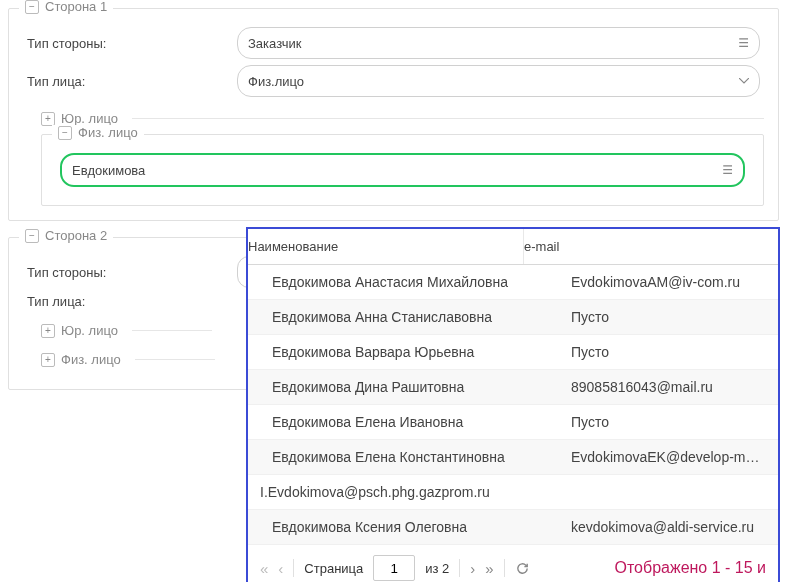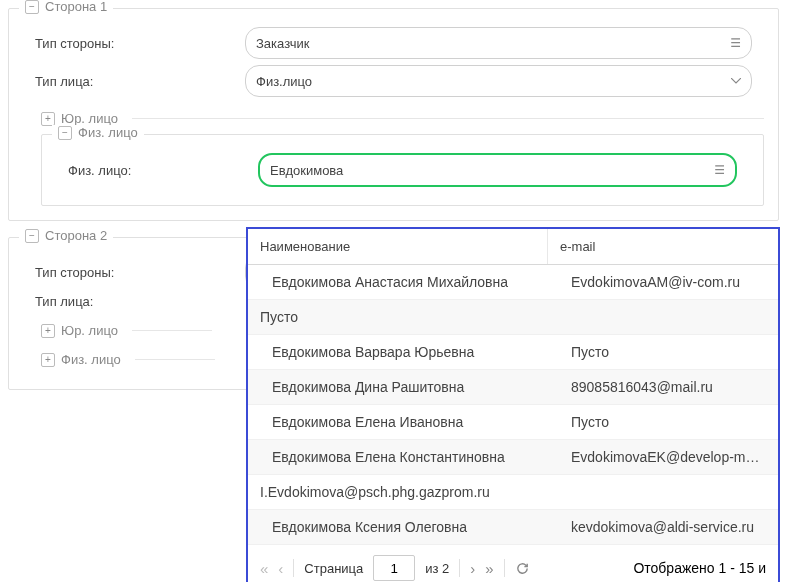--- a/index.html
+++ b/index.html
@@ -1,44 +1,44 @@
 <!DOCTYPE html>
 <html><head>
 <meta charset="utf-8">
 <style>
 html,body{margin:0;padding:0;font-family:Arial,Helvetica,sans-serif;font-size:13px;color:#333;background:#fff}
 .wrap{width:787px;height:582px;position:relative;padding:8px 8px 0 8px;box-sizing:border-box}
 .fieldset{border:1px solid #e0e0e0;border-radius:2px;margin:0 0 16px 0;padding:12px 14px 14px 14px;position:relative}
 .legend{position:absolute;top:-10px;left:10px;background:#fff;padding:0 6px;color:#888;display:flex;align-items:center;gap:6px;font-size:13px}
 .collapse-icon{width:12px;height:12px;border:1px solid #bbb;border-radius:2px;display:inline-flex;align-items:center;justify-content:center;font-size:10px;color:#888;line-height:1}
-.form-row{display:flex;align-items:center;margin:6px 12px}
+.form-row{display:flex;align-items:center;margin:6px 4px}
 .form-label{flex:0 0 210px;color:#444;font-size:13px}
 .combo{flex:1;height:30px;border:1px solid #d0d0d0;border-radius:14px;display:flex;align-items:center;justify-content:space-between;padding:0 10px;background:#fff;color:#444;font-size:13px;position:relative}
 .combo .trigger{color:#888;font:12px/1 Arial;display:flex;align-items:center}
 .combo.highlight{border:2px solid #22c55e}
 .sublegend-row{margin:14px 0 8px 18px;color:#888;display:flex;align-items:center;gap:6px}
 .subline{flex:1;height:1px;background:#e6e6e6;margin-left:8px}
 .inner-fieldset{margin-left:18px;border:1px solid #e0e0e0;border-radius:2px;padding:12px 14px;position:relative}
 
 .dropdown{position:absolute;left:246px;top:227px;width:530px;border:2px solid #3b4bd6;background:#fff;z-index:10}
 .dd-head{display:flex;border-bottom:1px solid #d8d8d8;background:#fff}
-.dd-head-cell{padding:10px 12px;color:#444;font-size:13px}
+.dd-head-cell{padding:10px 0;color:#444;font-size:13px}
 .dd-col1{flex:0 0 275px;border-right:1px solid #e8e8e8}
 .dd-col2{flex:1}
 .dd-row{display:flex;border-bottom:1px solid #f0f0f0;background:#fff}
 .dd-row.alt{background:#f8f8f8}
 .dd-cell{padding:9px 12px 9px 24px;color:#444;font-size:14px;white-space:nowrap;overflow:hidden;text-overflow:ellipsis}
 .dd-cell.c1{flex:0 0 275px}
 .dd-cell.c2{flex:1;padding-left:12px}
 .dd-pager{display:flex;align-items:center;gap:10px;padding:10px 12px;background:#fff}
 .pg-btn{color:#bbb;font-size:15px;cursor:default}
 .pg-btn.active{color:#888}
 .vsep{width:1px;height:18px;background:#e0e0e0}
 .pg-input{width:36px;height:22px;text-align:center;border:1px solid #ccc;border-radius:2px}
-.pager-info{margin-left:auto;color:#000000;font-size:14px;white-space:nowrap;overflow:hidden}
+.pager-info{margin-left:auto;color:#be185d;font-size:16px;white-space:nowrap;overflow:hidden}
 svg{display:block}
 </style>
 </head>
 <body>
 
 <div class="wrap">
 
   <div class="fieldset">
     <div class="legend">
       <span class="collapse-icon">−</span>
@@ -70,21 +70,20 @@
       <span>Юр. лицо</span>
       <span class="subline"></span>
     </div>
 
     <div class="inner-fieldset">
       <div class="legend">
         <span class="collapse-icon">−</span>
         <span>Физ. лицо</span>
       </div>
       <div class="form-row">
-        <div class="form-label" style="flex-basis:190px">Физ. лицо:</div>
         <div class="combo highlight">
           <span>Евдокимова</span>
           <span class="trigger">☰</span>
         </div>
       </div>
     </div>
   </div>
 
   <div class="fieldset">
     <div class="legend">
@@ -120,20 +119,21 @@
     <div class="dd-head">
       <div class="dd-head-cell dd-col1">Наименование</div>
       <div class="dd-head-cell dd-col2">e-mail</div>
     </div>
     <div id="dd-body">
         <div class="dd-row">
           <div class="dd-cell c1">Евдокимова Анастасия Михайловна</div>
           <div class="dd-cell c2">EvdokimovaAM@iv-com.ru</div>
         </div>
         <div class="dd-row alt">
+          <div class="dd-cell c1">Евдокимова Анна Станиславовна</div>
           <div class="dd-cell c2">Пусто</div>
         </div>
         <div class="dd-row">
           <div class="dd-cell c1">Евдокимова Варвара Юрьевна</div>
           <div class="dd-cell c2">Пусто</div>
         </div>
         <div class="dd-row alt">
           <div class="dd-cell c1">Евдокимова Дина Рашитовна</div>
           <div class="dd-cell c2">89085816043@mail.ru</div>
         </div>

